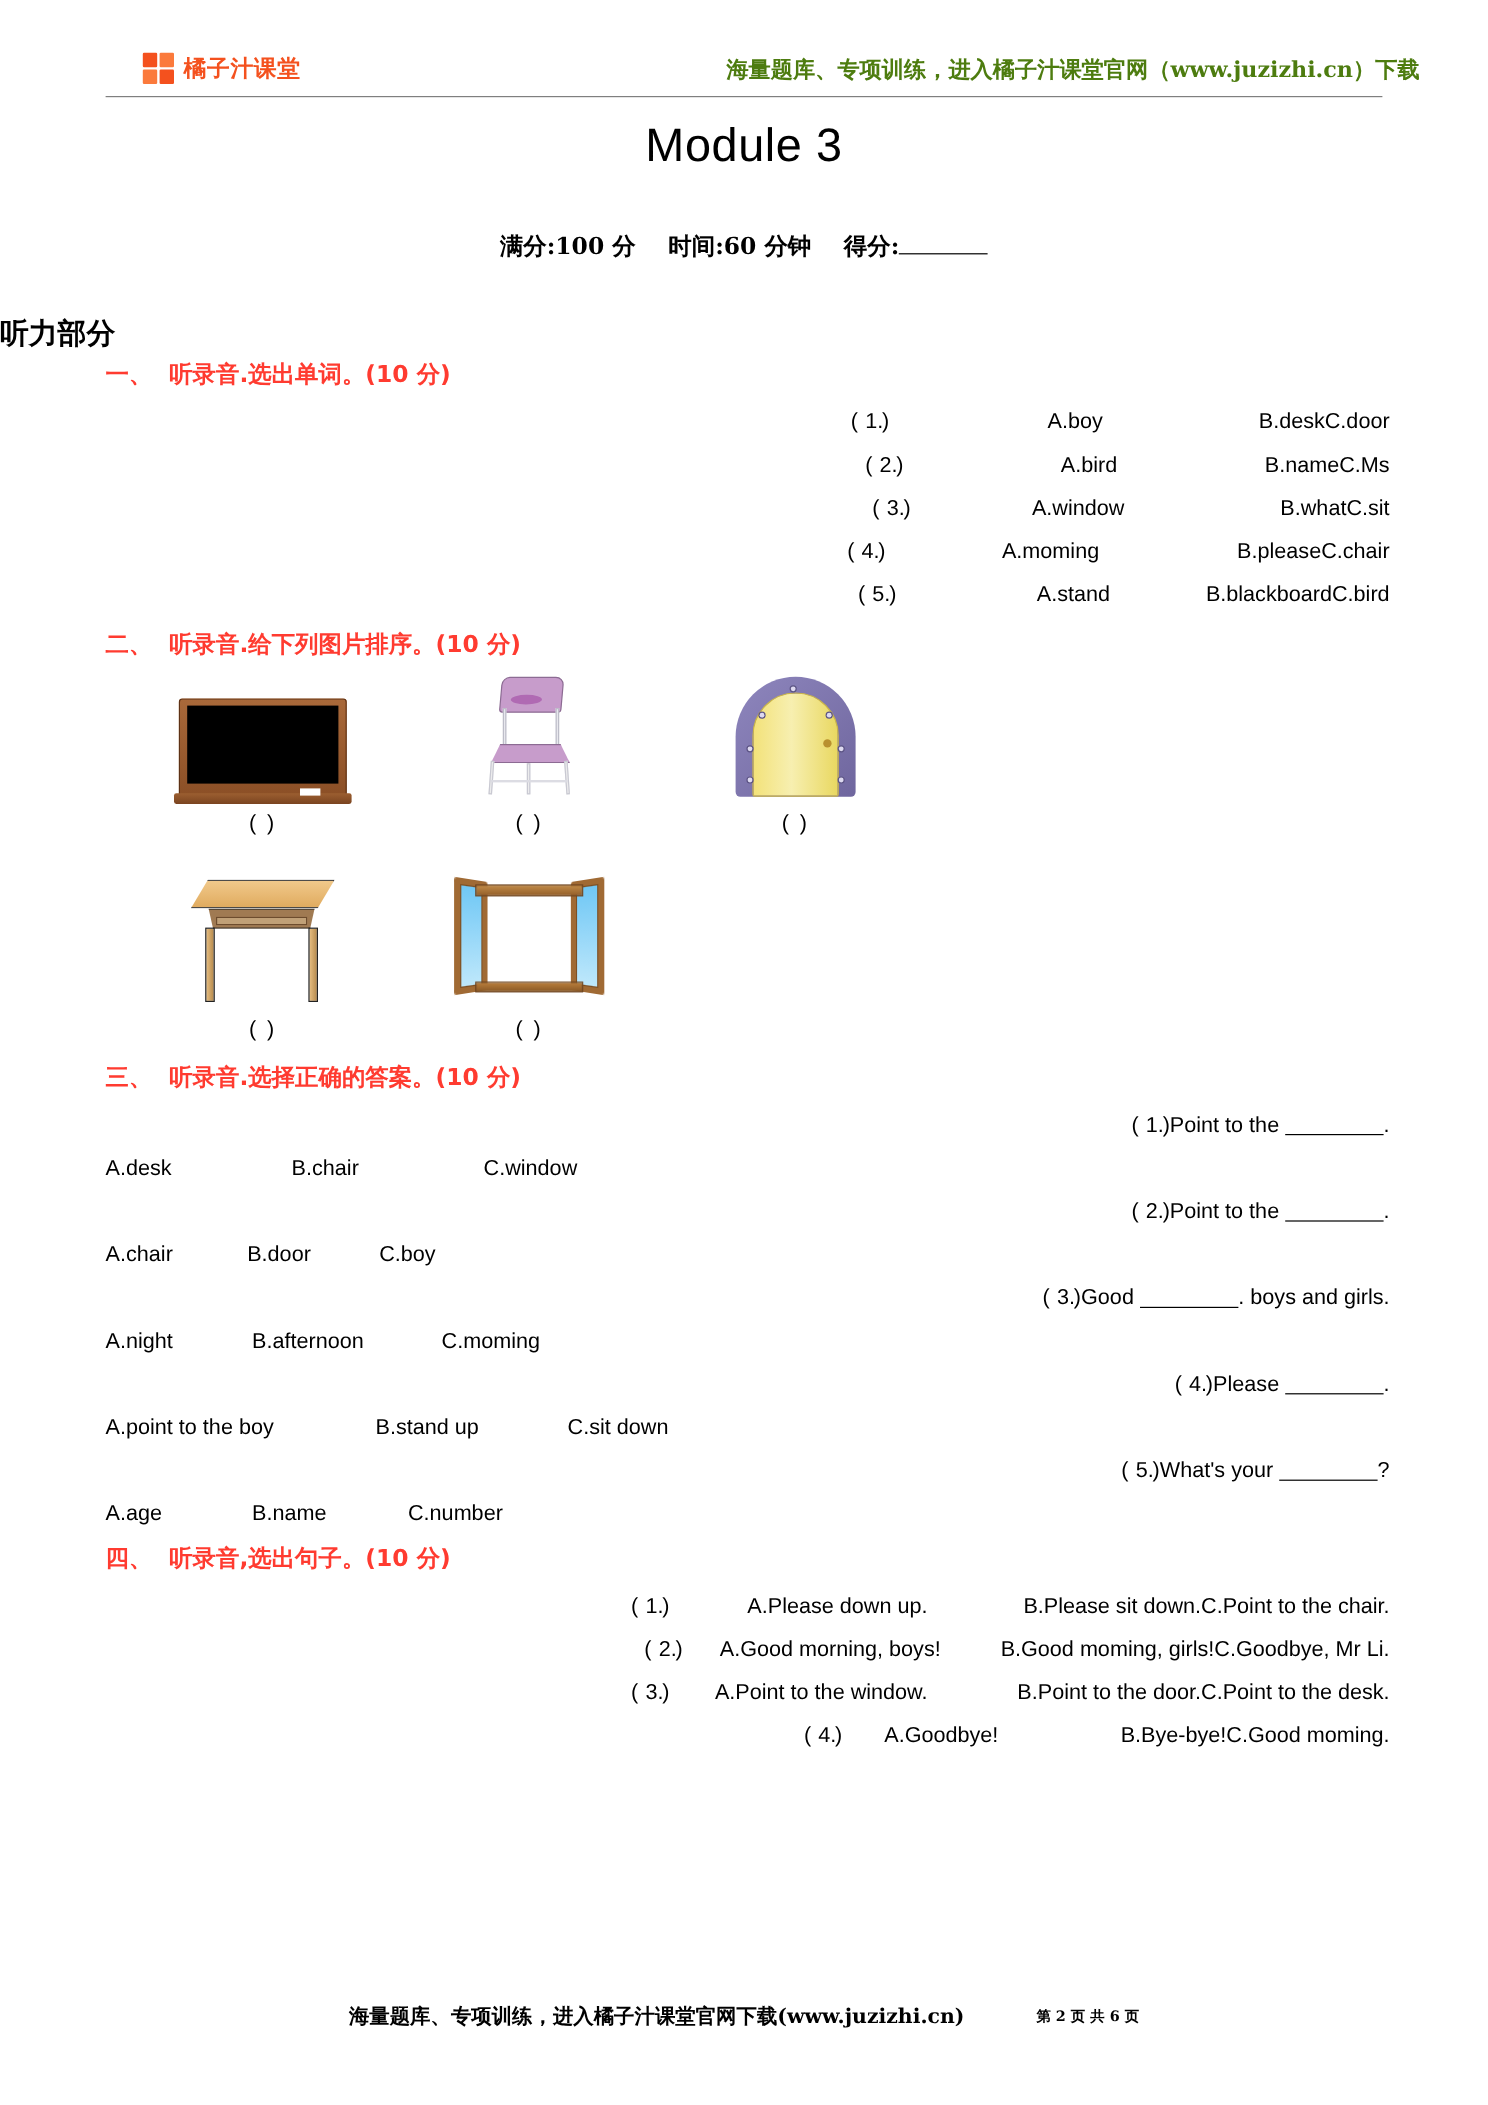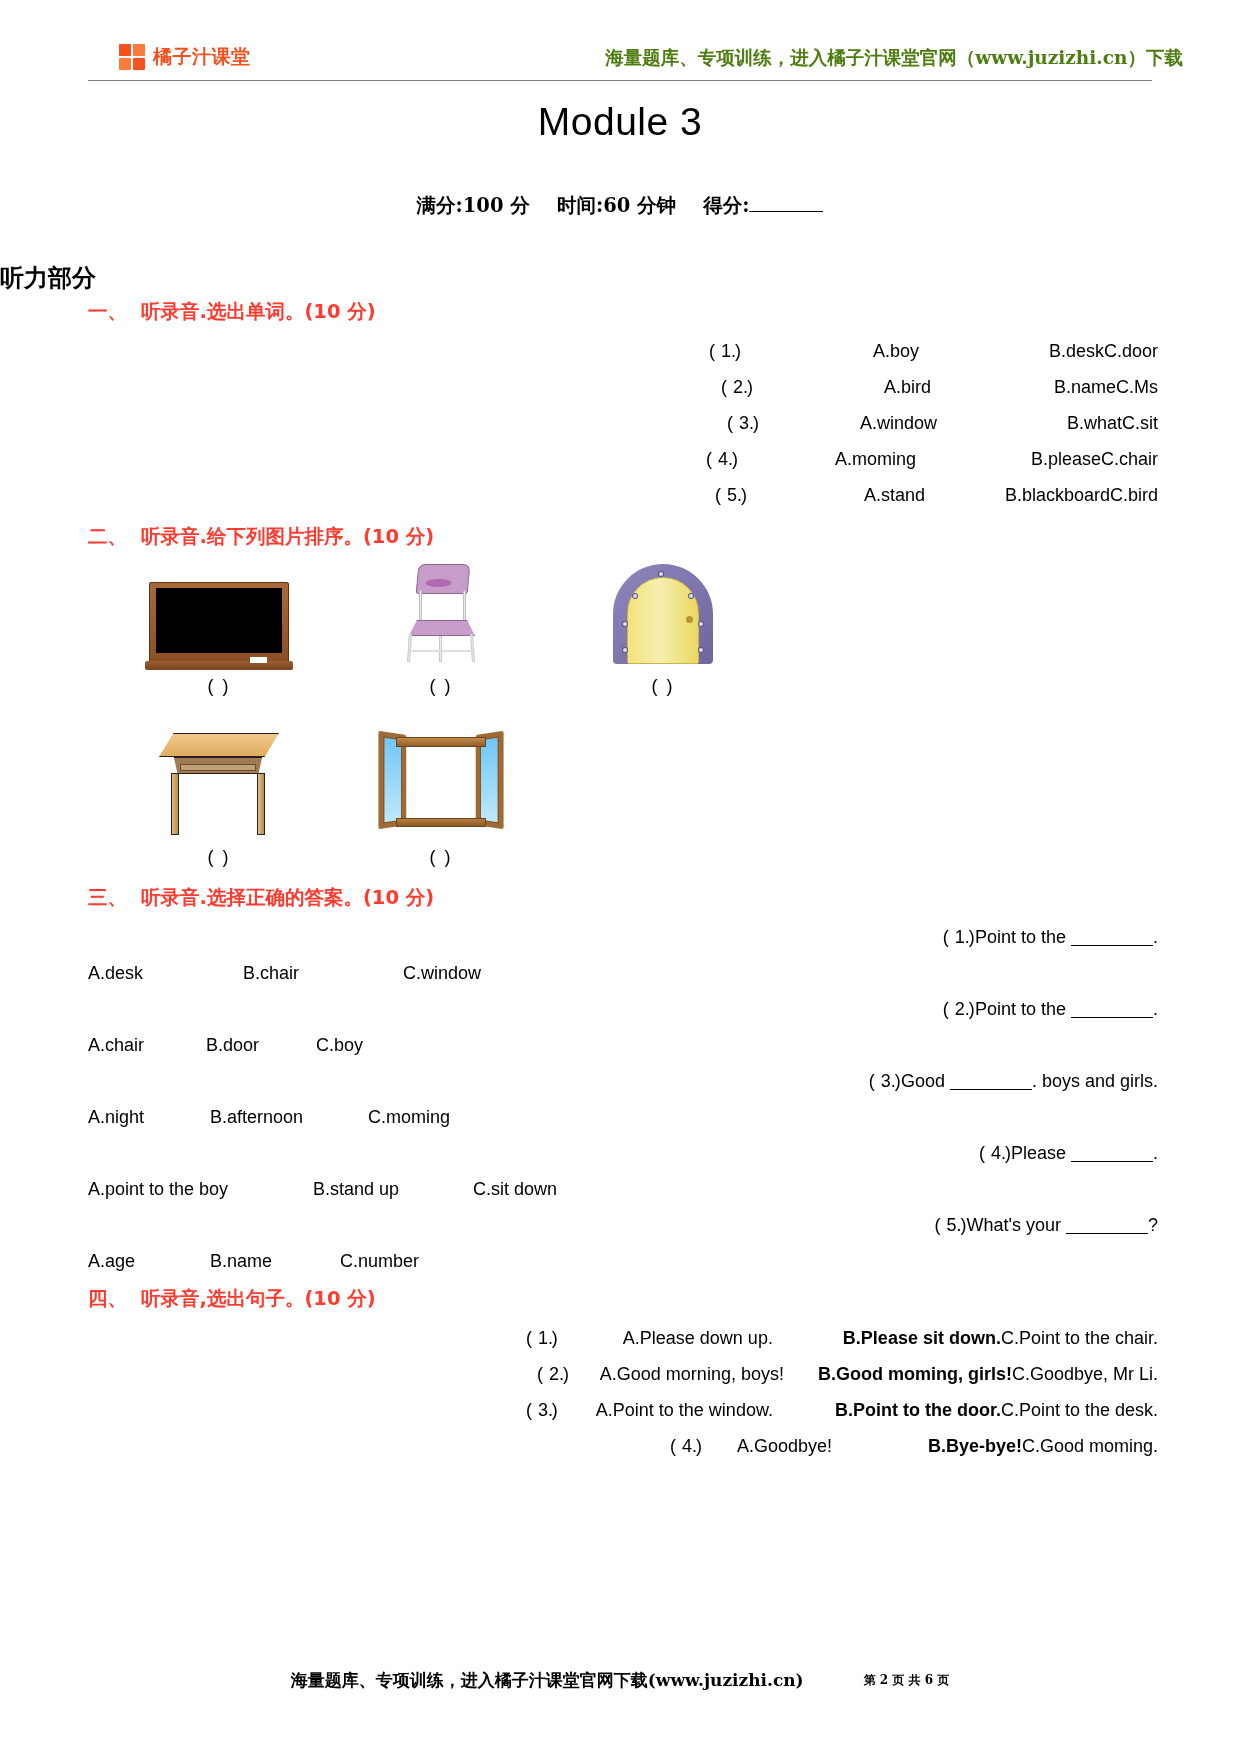--- a/index.html
+++ b/index.html
@@ -177,21 +177,21 @@
     background:linear-gradient(180deg,#c08a47,#95602a); border:1.5px solid #6d4420;
   }
 
   
   .s3 .ans-line { font-size:18px; line-height:36px; }
   .s3 .a1 { display:inline-block; width:155px; }
   .s3 .a2 { display:inline-block; width:160px; }
 
   
   .s4 .o1 { display:inline-block; width:215px; }
-  .s4 .o2 { display:inline-block; width:228px;font-weight:bold; }
+  .s4 .o2 { display:inline-block; width:228px; }
   .footer {
     position:absolute; left:88px; bottom:62px; width:1064px;
     display:flex; align-items:center; justify-content:center; gap:60px;
     font-family:"DejaVu Serif",serif; font-weight:bold; font-size:17px;
   }
   .footer .pageno { font-size:12px; }
 </style>
 </head>
 <body>
 

